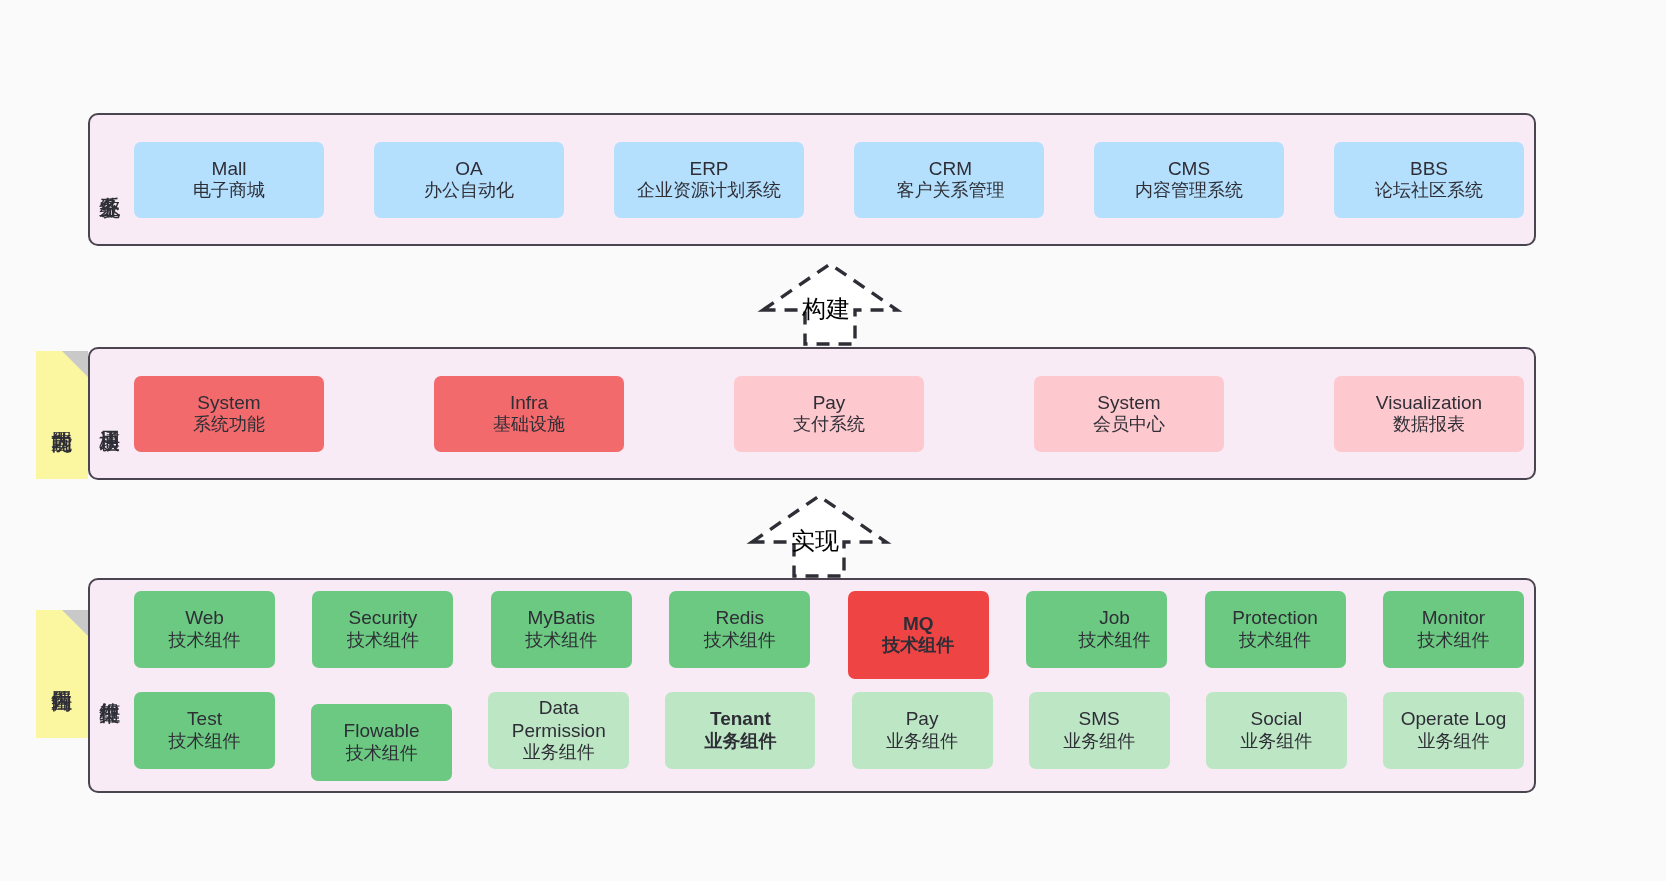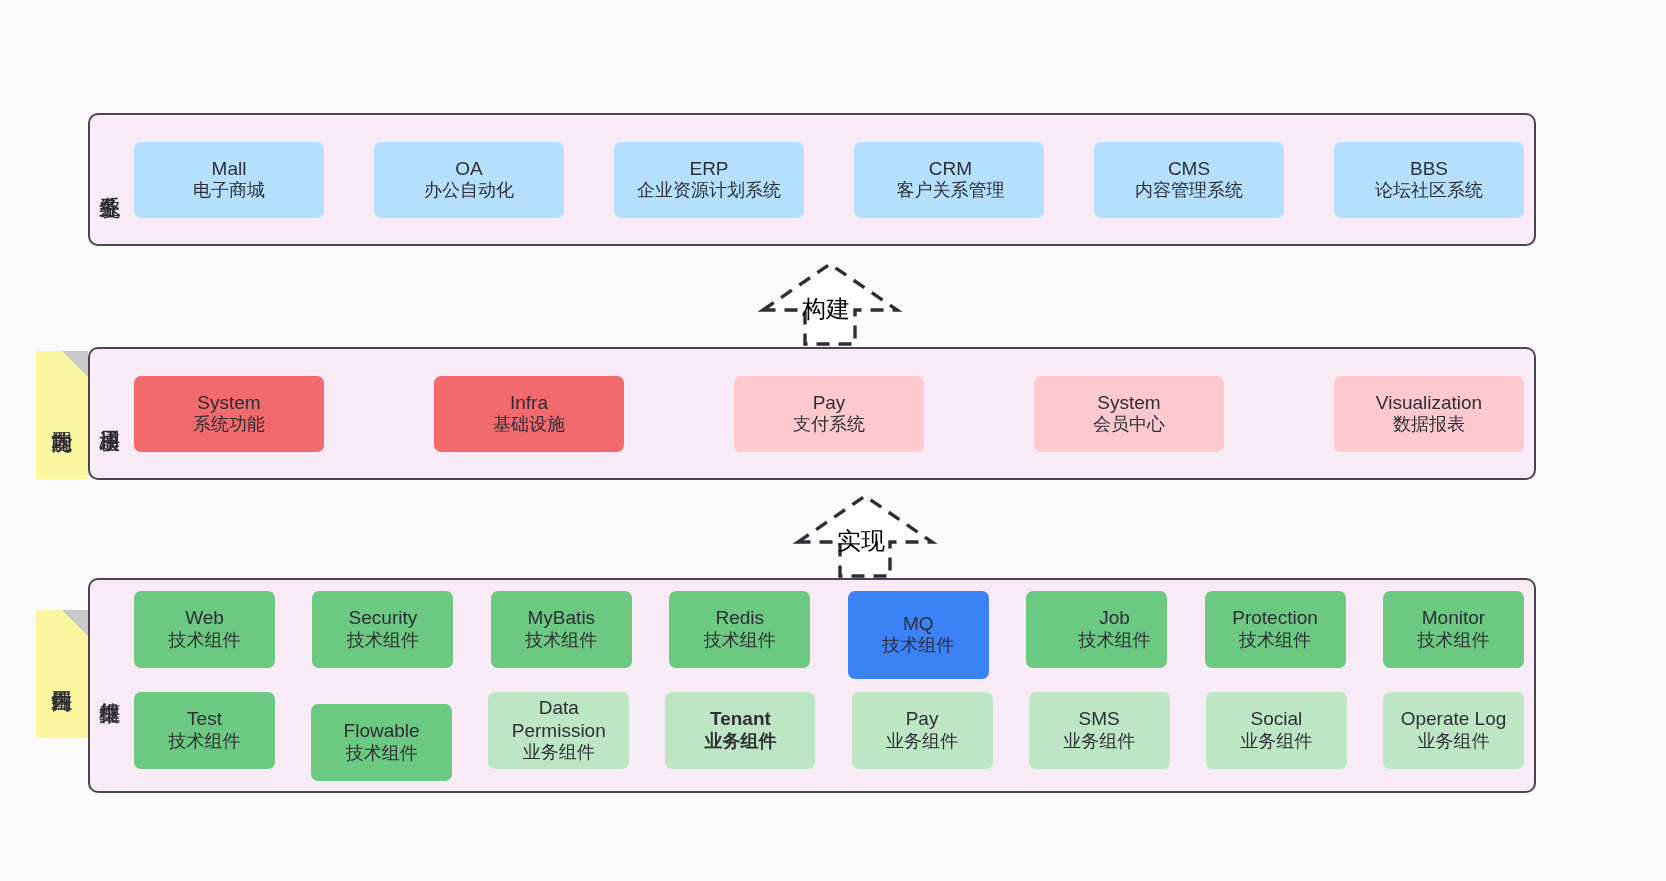--- a/index.html
+++ b/index.html
@@ -202,21 +202,21 @@
           <div class="card pink" style="width: 190px; height: 76px; background: rgb(253, 201, 206);">
             <div class="t1">Visualization</div>
             <div class="t2">数据报表</div>
           </div>
 
         </div>
       </div>
     </div>
   </div>
 
-  <div class="arrow" style="left:790px; top:490px; width:150px; height:90px;">
+  <div class="arrow" style="left:744px; top:490px; width:150px; height:90px;">
     <svg width="150" height="90" viewBox="0 0 150 90">
       <path d="M 8 52 L 75 6 L 142 52 L 100 52 L 100 86 L 50 86 L 50 52 Z" fill="#ffffff" stroke="#2e2e36" stroke-width="3.4" stroke-dasharray="13,9" stroke-linejoin="miter"></path>
     </svg>
     <div class="arrow-label" style="left:45px; top:35px; background:transparent;">实现</div>
   </div>
 
   <div class="sticky" style="left:36px; top:610px; width:52px; height:128px;">
     <span class="fold"></span>
     <span>内置组件</span>
   </div>
@@ -236,21 +236,21 @@
             <div class="t2">技术组件</div>
           </div>
           <div class="card green" style="width: 141px; height: 77px; background: rgb(107, 201, 129);">
             <div class="t1">MyBatis</div>
             <div class="t2">技术组件</div>
           </div>
           <div class="card green" style="width: 141px; height: 77px; background: rgb(107, 201, 129);">
             <div class="t1">Redis</div>
             <div class="t2">技术组件</div>
           </div>
-          <div class="card green" style="width: 141px; height: 88px; background: #3b82f6;">
+          <div class="card green" style="width: 141px; height: 88px; background: #ef4444; font-weight: bold;">
             <div class="t1">MQ</div>
             <div class="t2">技术组件</div>
           </div>
           <div class="card green" style="width: 141px; height: 77px; background: rgb(107, 201, 129); padding-left: 44px;">
             <div class="t1">Job</div>
             <div class="t2">技术组件</div>
           </div>
           <div class="card green" style="width: 141px; height: 77px; background: rgb(107, 201, 129);">
             <div class="t1">Protection</div>
             <div class="t2">技术组件</div>

